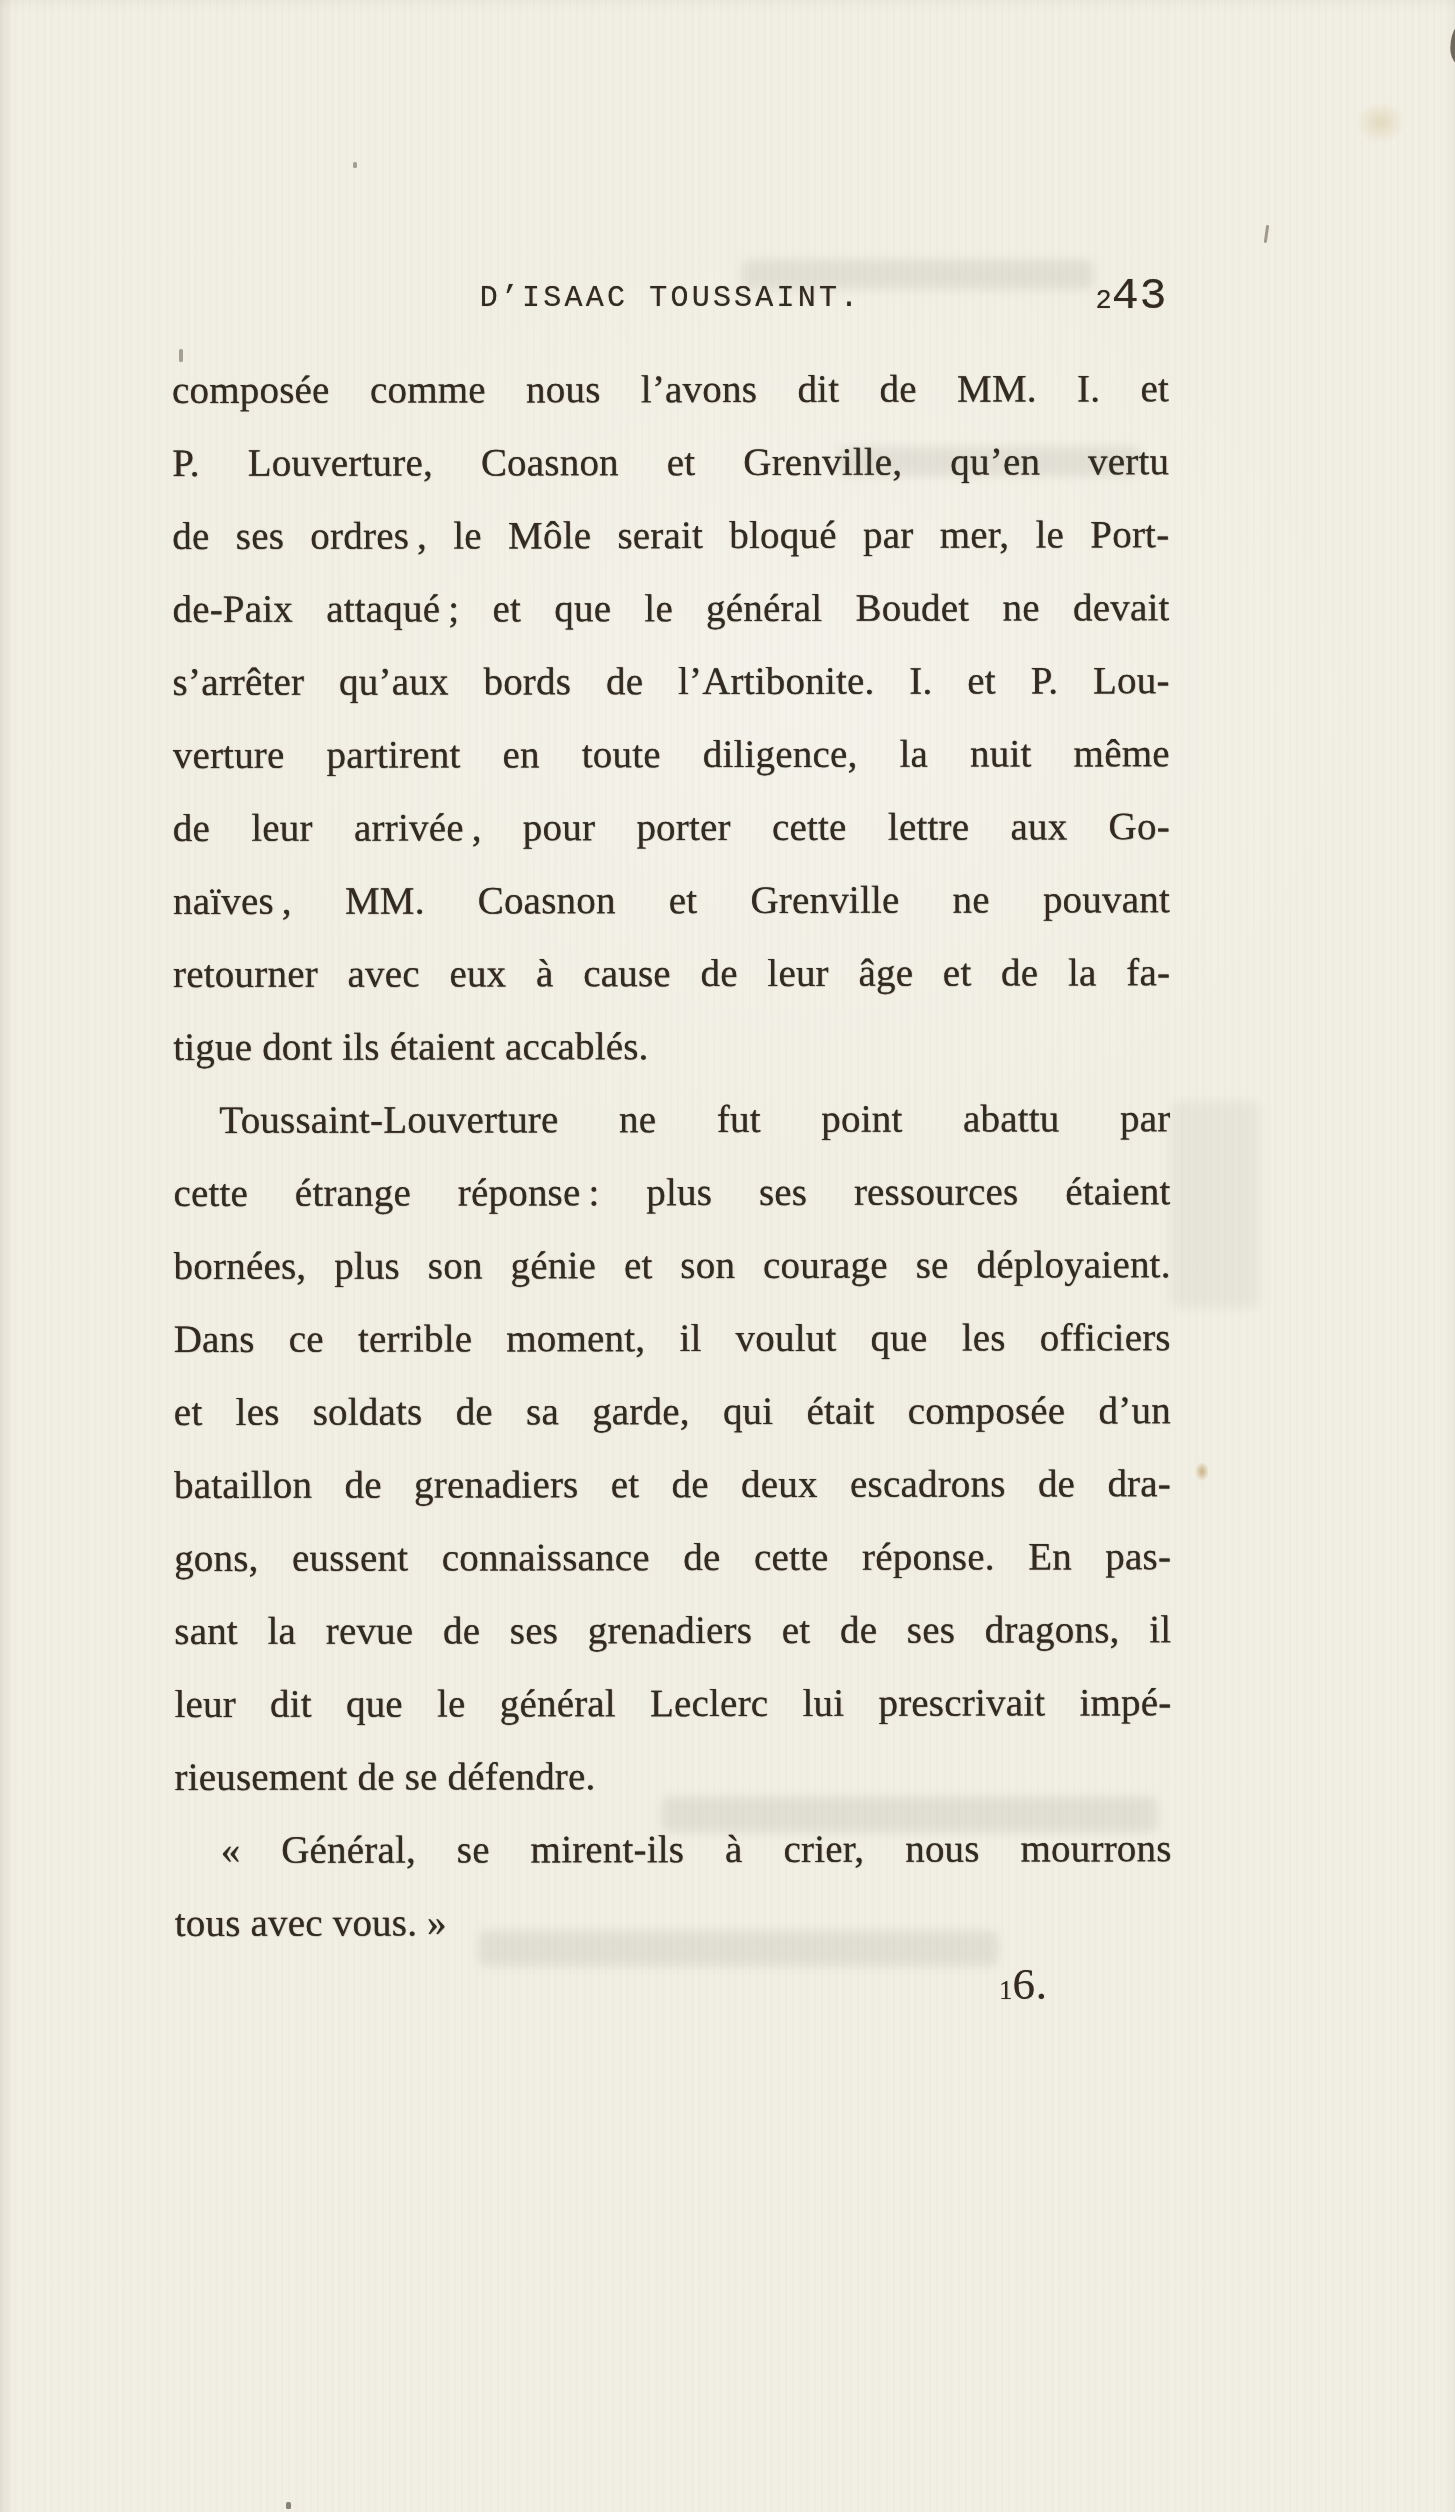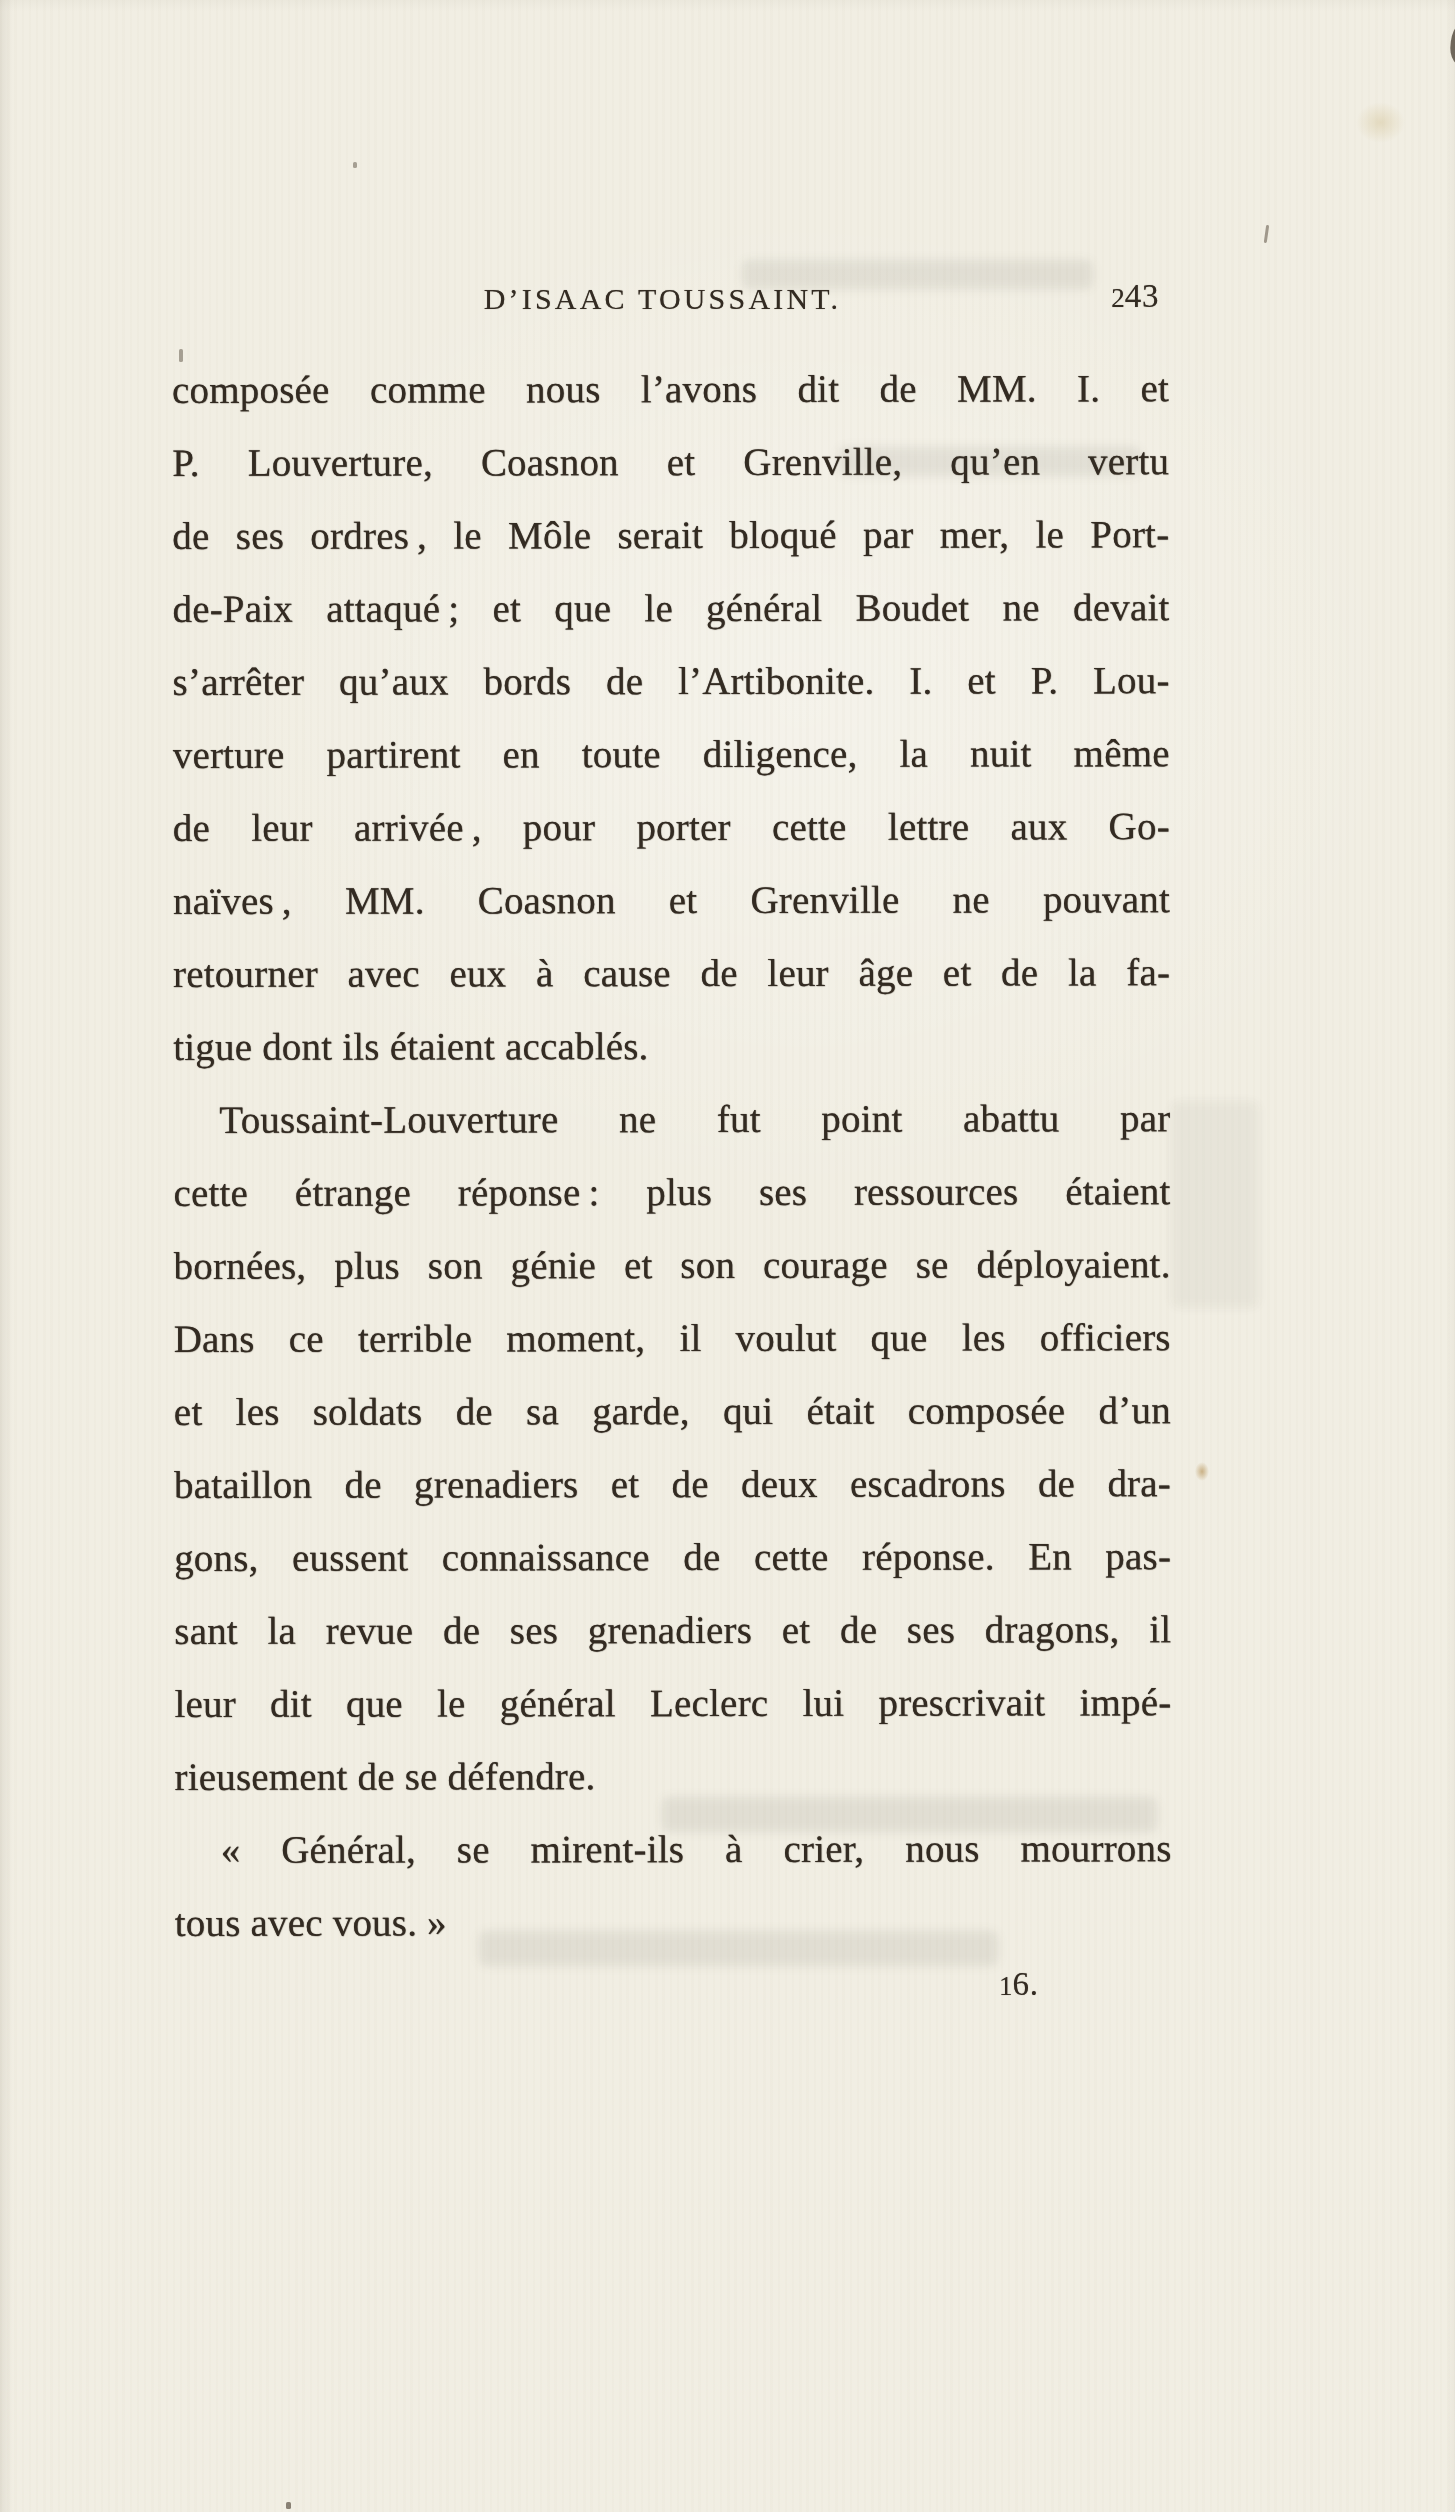--- a/index.html
+++ b/index.html
@@ -22,43 +22,44 @@
       repeating-linear-gradient(90deg, rgba(208,200,178,0.07) 0px, rgba(208,200,178,0.07) 2.4px, rgba(255,255,255,0.0) 2.4px, rgba(255,255,255,0.0) 7.2px),
       radial-gradient(878px 718px at 55% 28%, rgba(255,255,255,0.28), rgba(255,255,255,0) 70%),
       #f1eee3;
     color: #332b22;
   }
 
   
   .header {
     position: absolute;
     top: 273px;
-    left: 164px;
+    left: 172px;
     width: 997px;
     height: 57px;
+    font-family: Liberation Mono, monospace;
   }
   .running-title {
     display: block;
     text-align: center;
     font-size: 30px;
     letter-spacing: 3.2px;
     line-height: 51px;
     text-shadow: 0 0 0.8px rgba(51,43,34,0.65);
     white-space: nowrap;
   }
   .pagenum {
     position: absolute;
     right: 1.6px;
     top: -3.2px;
     line-height: 53px;
     text-shadow: 0 0 0.8px rgba(51,43,34,0.6);
     white-space: nowrap;
   }
   .pn-s { font-size: 27px; }
-  .pn-l { font-size: 33px; letter-spacing: 0.8px; }
+  .pn-l { font-size: 45px; letter-spacing: 0.8px; }
 
   
   .textblock {
     position: absolute;
     top: 353px;
     left: 172px;
     width: 997px;
     transform: rotate(-0.1deg);
     transform-origin: left top;
   }

